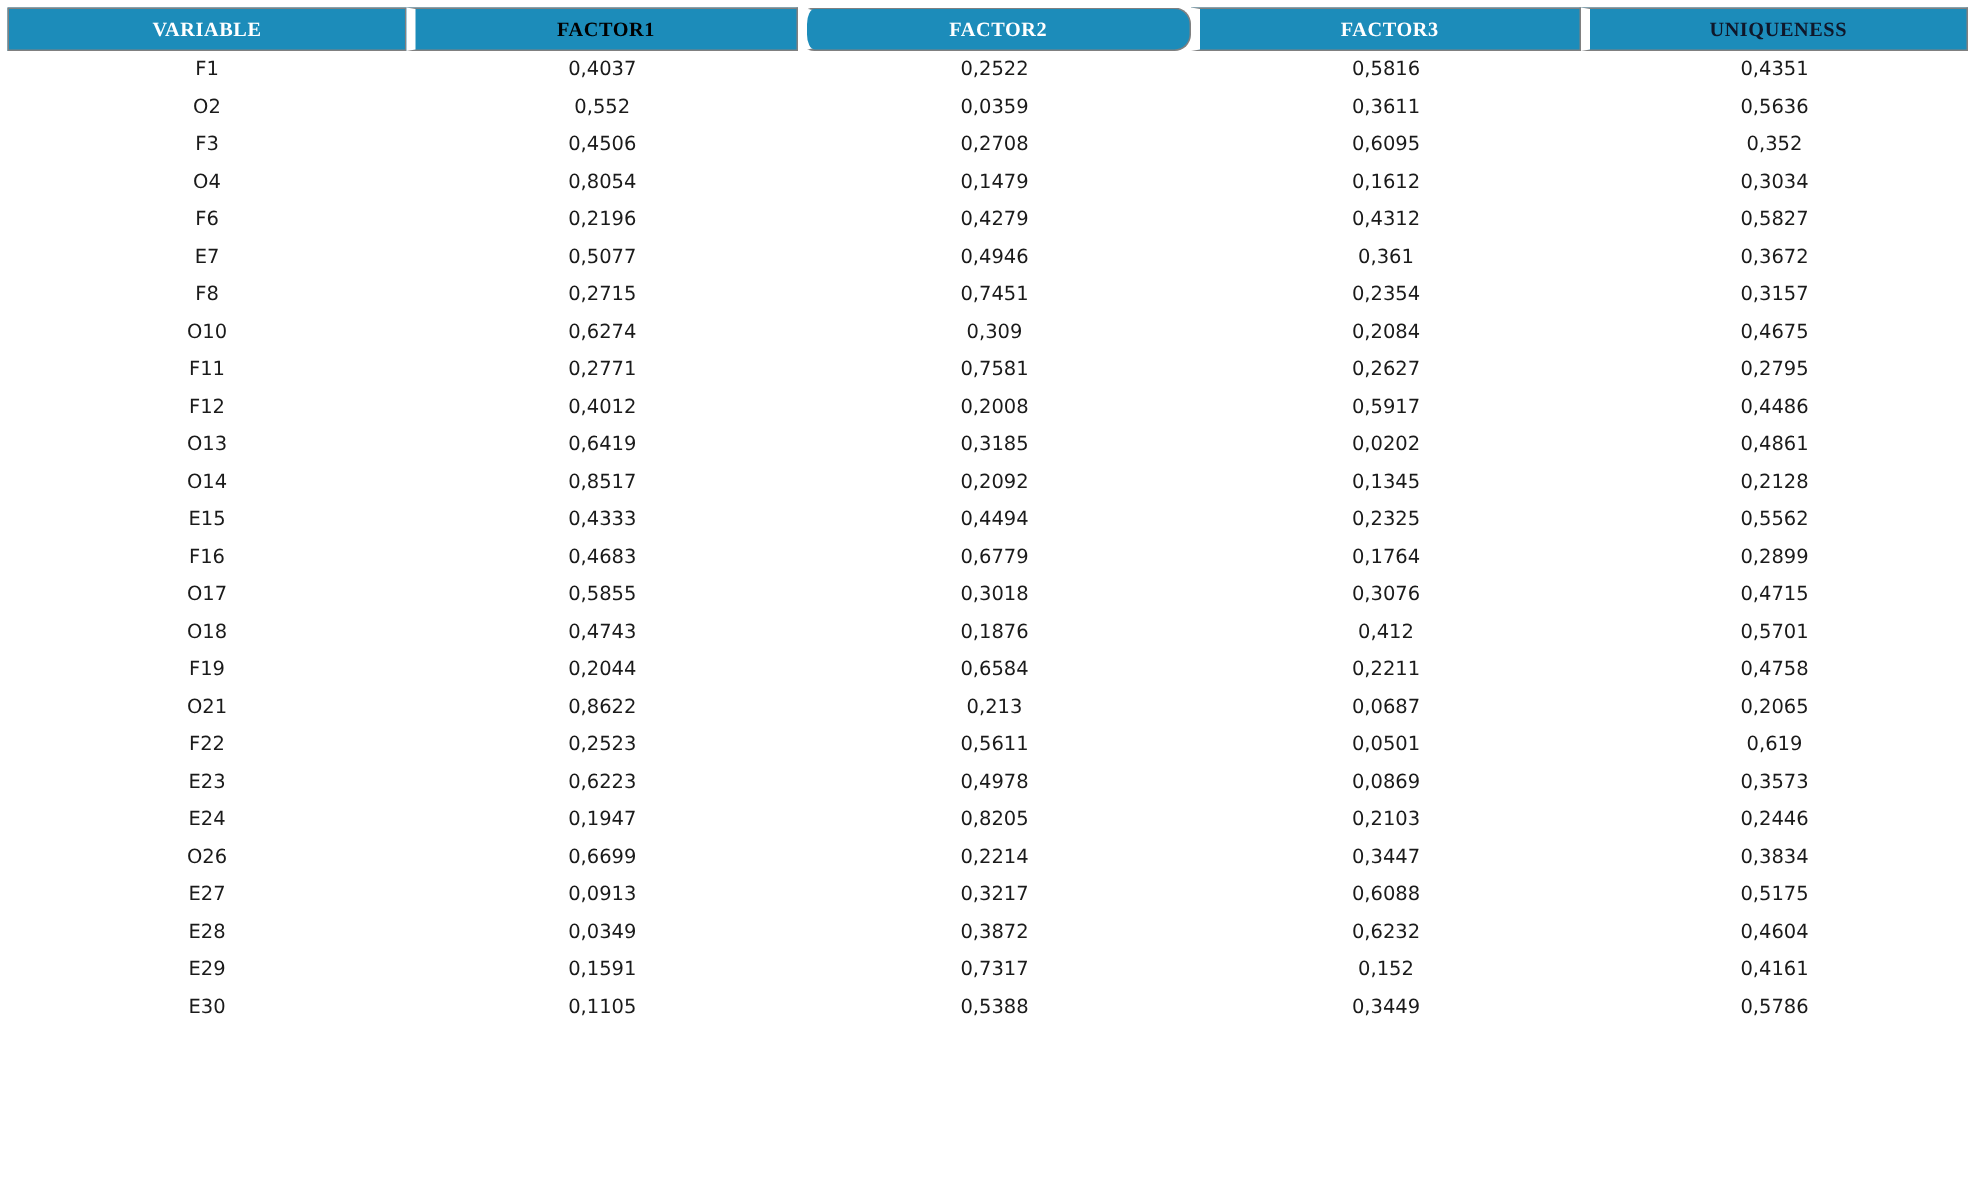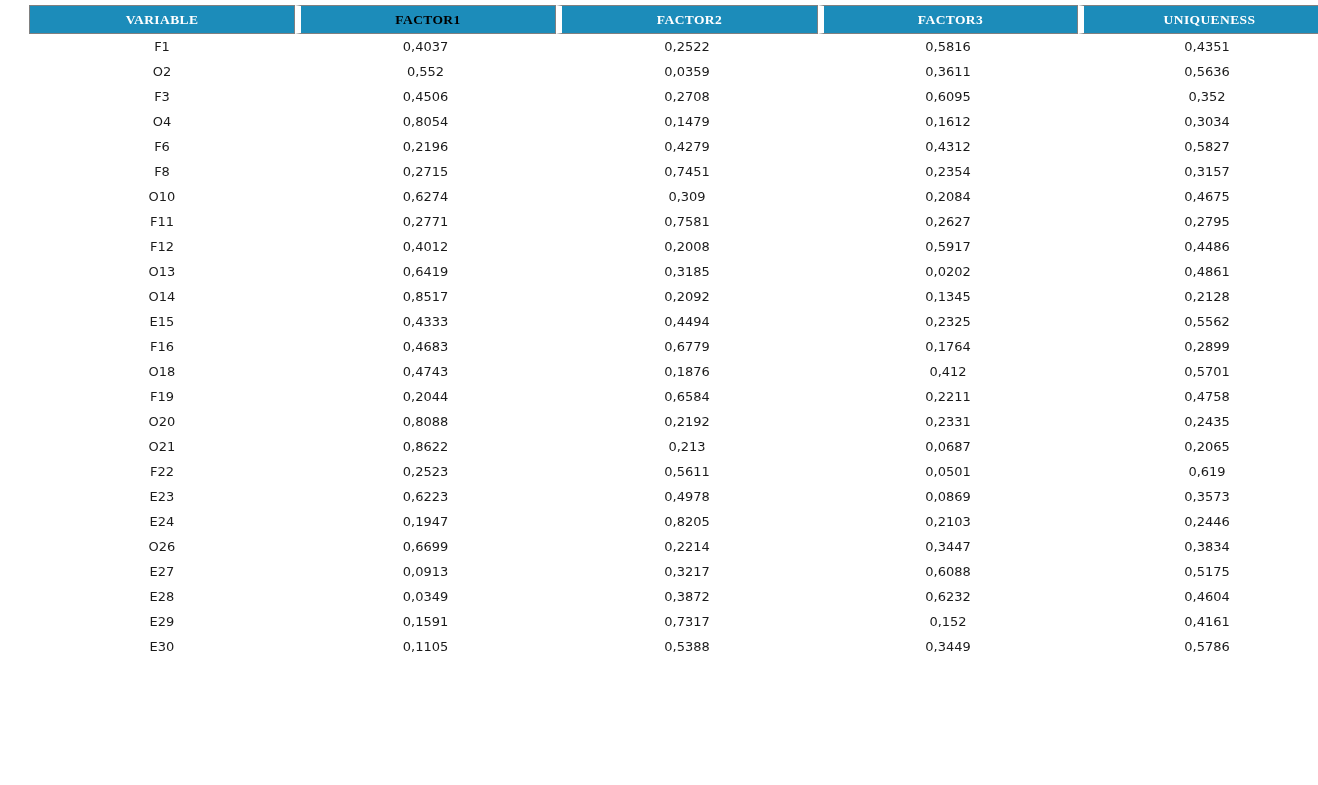--- a/index.html
+++ b/index.html
@@ -12,21 +12,20 @@
     height: 785px;
     overflow: hidden;
     font-family: "DejaVu Sans", sans-serif;
   }
 
   #table-wrap {
     position: relative;
     width: 1056px;
     padding-top: 5px;
     box-sizing: border-box;
-    margin-left: 24px;
   }
 
   table.factor-table {
     border-collapse: separate;
     border-spacing: 0;
     width: 1307px;
     margin-left: 5px;
     table-layout: fixed;
   }
 
@@ -85,23 +84,23 @@
       <col class="c-var">
       <col class="c-f1">
       <col class="c-f2">
       <col class="c-f3">
       <col class="c-uniq">
     </colgroup>
     <thead>
       <tr>
         <th style="background: rgb(28, 140, 186); color: rgb(255, 255, 255);">VARIABLE</th>
         <th class="col-sep" style="background: rgb(28, 140, 186); color: #000000;">FACTOR1</th>
-        <th class="col-sep" style="background: rgb(28, 140, 186); color: rgb(255, 255, 255);">FACTOR2</th>
+        <th class="col-sep" style="background: rgb(28, 140, 186); color: rgb(255, 255, 255); border-radius: 11px;">FACTOR2</th>
         <th class="col-sep" style="background: rgb(28, 140, 186); color: #ffffff;">FACTOR3</th>
-        <th class="col-sep" style="background: rgb(28, 140, 186); color: #ffffff;">UNIQUENESS</th>
+        <th class="col-sep" style="background: rgb(28, 140, 186); color: #0f172a;">UNIQUENESS</th>
       </tr>
     </thead>
     <tbody id="table-body">
         <tr>
           <td>F1</td>
           <td>0,4037</td>
           <td>0,2522</td>
           <td>0,5816</td>
           <td>0,4351</td>
         </tr>
@@ -127,20 +126,27 @@
           <td>0,3034</td>
         </tr>
         <tr>
           <td>F6</td>
           <td>0,2196</td>
           <td>0,4279</td>
           <td>0,4312</td>
           <td>0,5827</td>
         </tr>
         <tr>
+          <td>E7</td>
+          <td>0,5077</td>
+          <td>0,4946</td>
+          <td>0,361</td>
+          <td>0,3672</td>
+        </tr>
+        <tr>
           <td>F8</td>
           <td>0,2715</td>
           <td>0,7451</td>
           <td>0,2354</td>
           <td>0,3157</td>
         </tr>
         <tr>
           <td>O10</td>
           <td>0,6274</td>
           <td>0,309</td>
@@ -183,41 +189,41 @@
           <td>0,5562</td>
         </tr>
         <tr>
           <td>F16</td>
           <td>0,4683</td>
           <td>0,6779</td>
           <td>0,1764</td>
           <td>0,2899</td>
         </tr>
         <tr>
+          <td>O17</td>
+          <td>0,5855</td>
+          <td>0,3018</td>
+          <td>0,3076</td>
+          <td>0,4715</td>
+        </tr>
+        <tr>
           <td>O18</td>
           <td>0,4743</td>
           <td>0,1876</td>
           <td>0,412</td>
           <td>0,5701</td>
         </tr>
         <tr>
           <td>F19</td>
           <td>0,2044</td>
           <td>0,6584</td>
           <td>0,2211</td>
           <td>0,4758</td>
         </tr>
         <tr>
-          <td>O20</td>
-          <td>0,8088</td>
-          <td>0,2192</td>
-          <td>0,2331</td>
-          <td>0,2435</td>
-        </tr>
-        <tr>
           <td>O21</td>
           <td>0,8622</td>
           <td>0,213</td>
           <td>0,0687</td>
           <td>0,2065</td>
         </tr>
         <tr>
           <td>F22</td>
           <td>0,2523</td>
           <td>0,5611</td>

